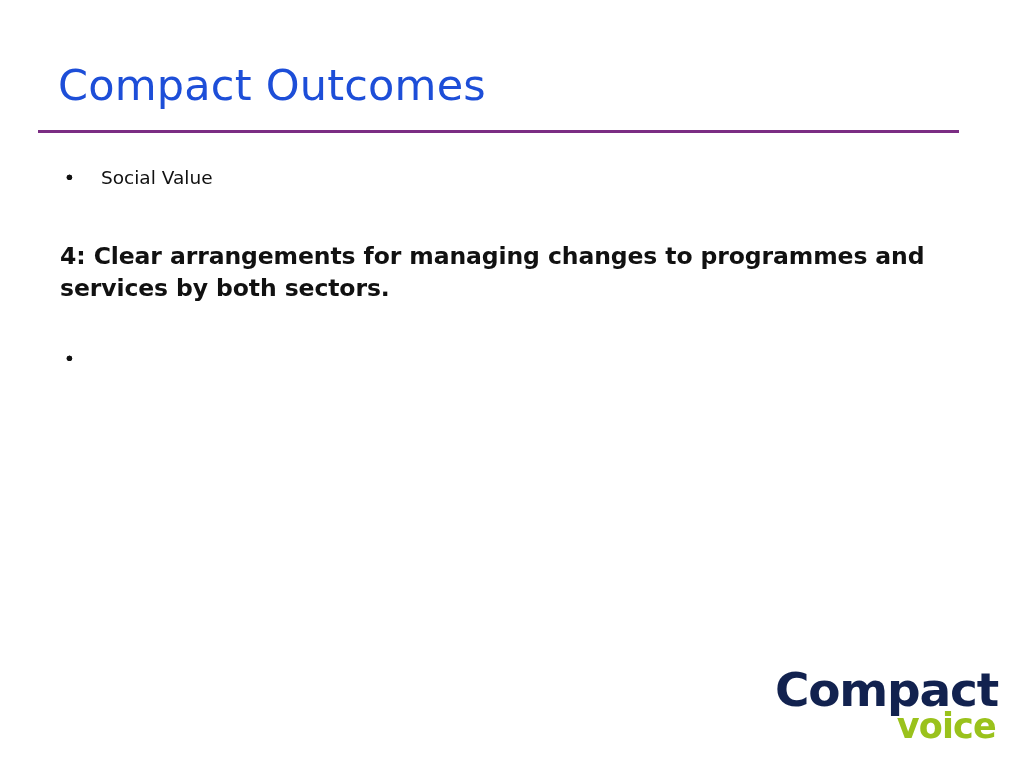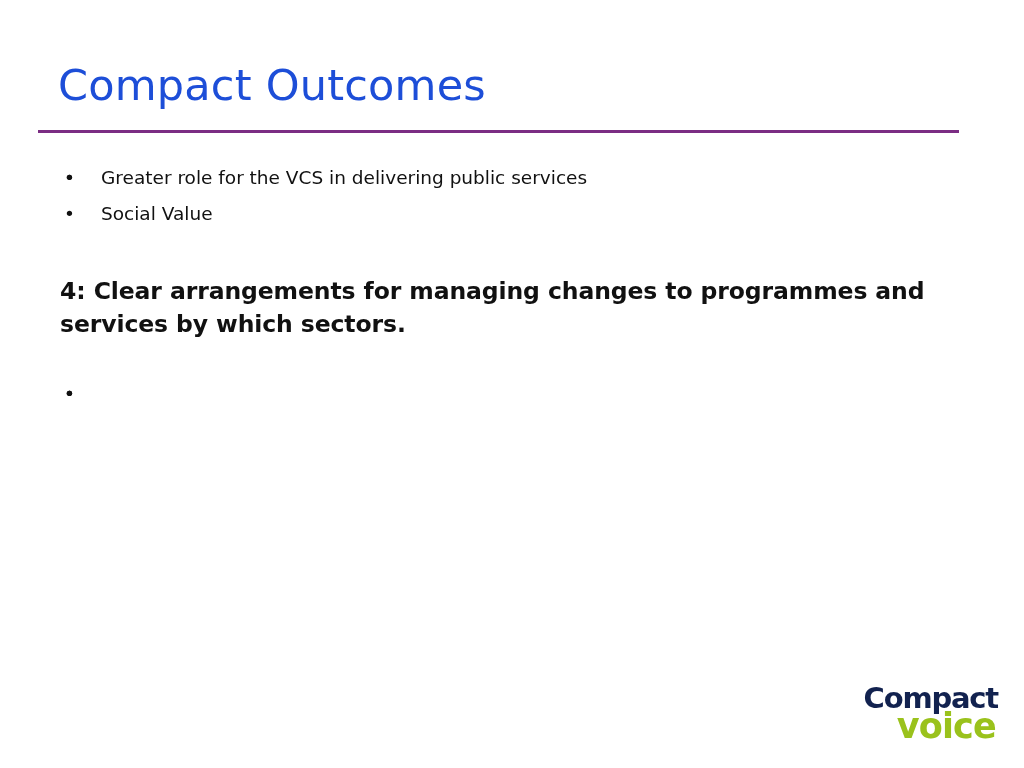--- a/index.html
+++ b/index.html
@@ -75,21 +75,21 @@
   .gap-mid { height: 44px; }
   .gap-after-head { height: 30px; }
   .logo {
     position: absolute;
     right: 26px;
     bottom: 24px;
     text-align: right;
     line-height: 1;
   }
   .logo .compact {
-    font-size: 29px;
+    font-size: 47px;
     font-weight: bold;
     color: #12224f;
     letter-spacing: -1.2px;
     display: block;
   }
   .logo .voice {
     font-size: 35px;
     font-weight: bold;
     color: #9ac21c;
     letter-spacing: -0.8px;
@@ -104,27 +104,27 @@
 <div class="slide">
 
   <div class="title">Compact Outcomes</div>
   <div class="title-rule"></div>
 
   <div class="content">
 
 
     <ul class="bullets">
       <li><span class="dot">•</span></li>
-      <li><span class="dot">•</span><span>Greater role for the VCS in delivering public services</span></li>
+      <li><span class="dot">•</span></li>
       <li><span class="dot">•</span><span>Social Value</span></li>
     </ul>
 
     <div class="gap-mid"></div>
 
-    <p class="head-block">4: Clear arrangements for managing changes to programmes and services by which sectors.</p>
+    <p class="head-block">4: Clear arrangements for managing changes to programmes and services by both sectors.</p>
 
     <div class="gap-after-head"></div>
 
     <ul class="bullets">
       <li><span class="dot">•</span></li>
       <li><span class="dot">•</span></li>
       <li><span class="dot">•</span></li>
     </ul>
 
   </div>

